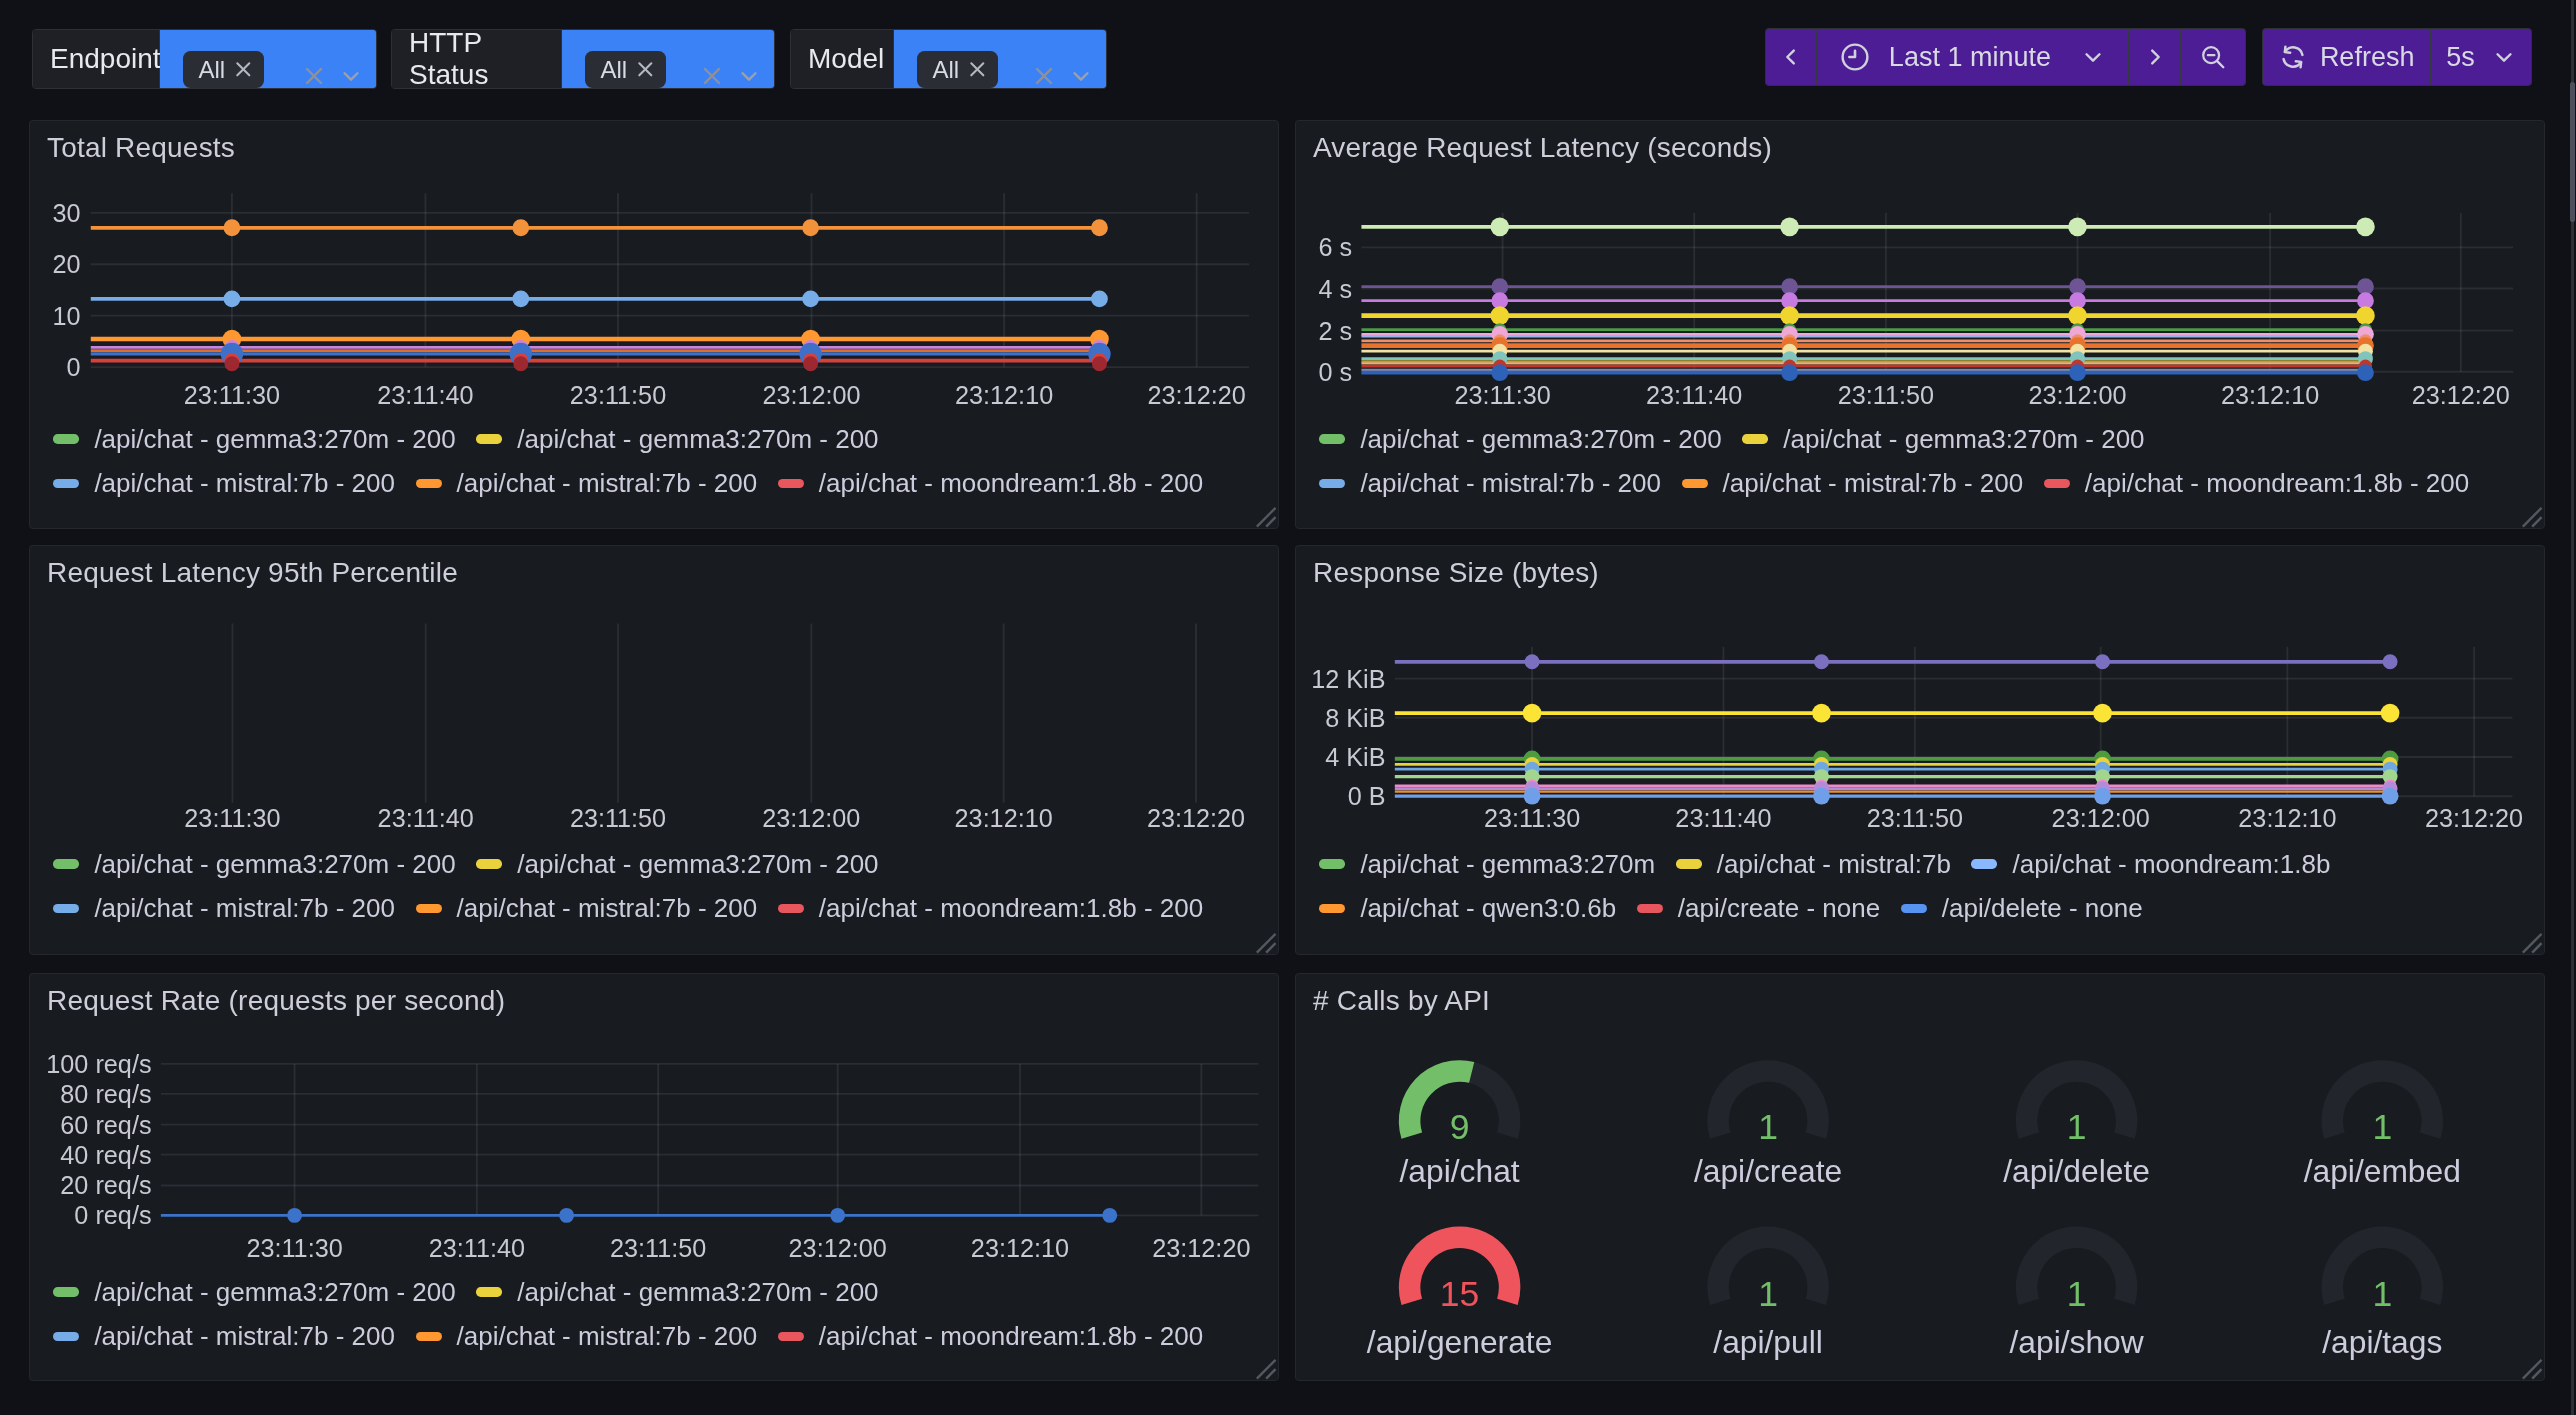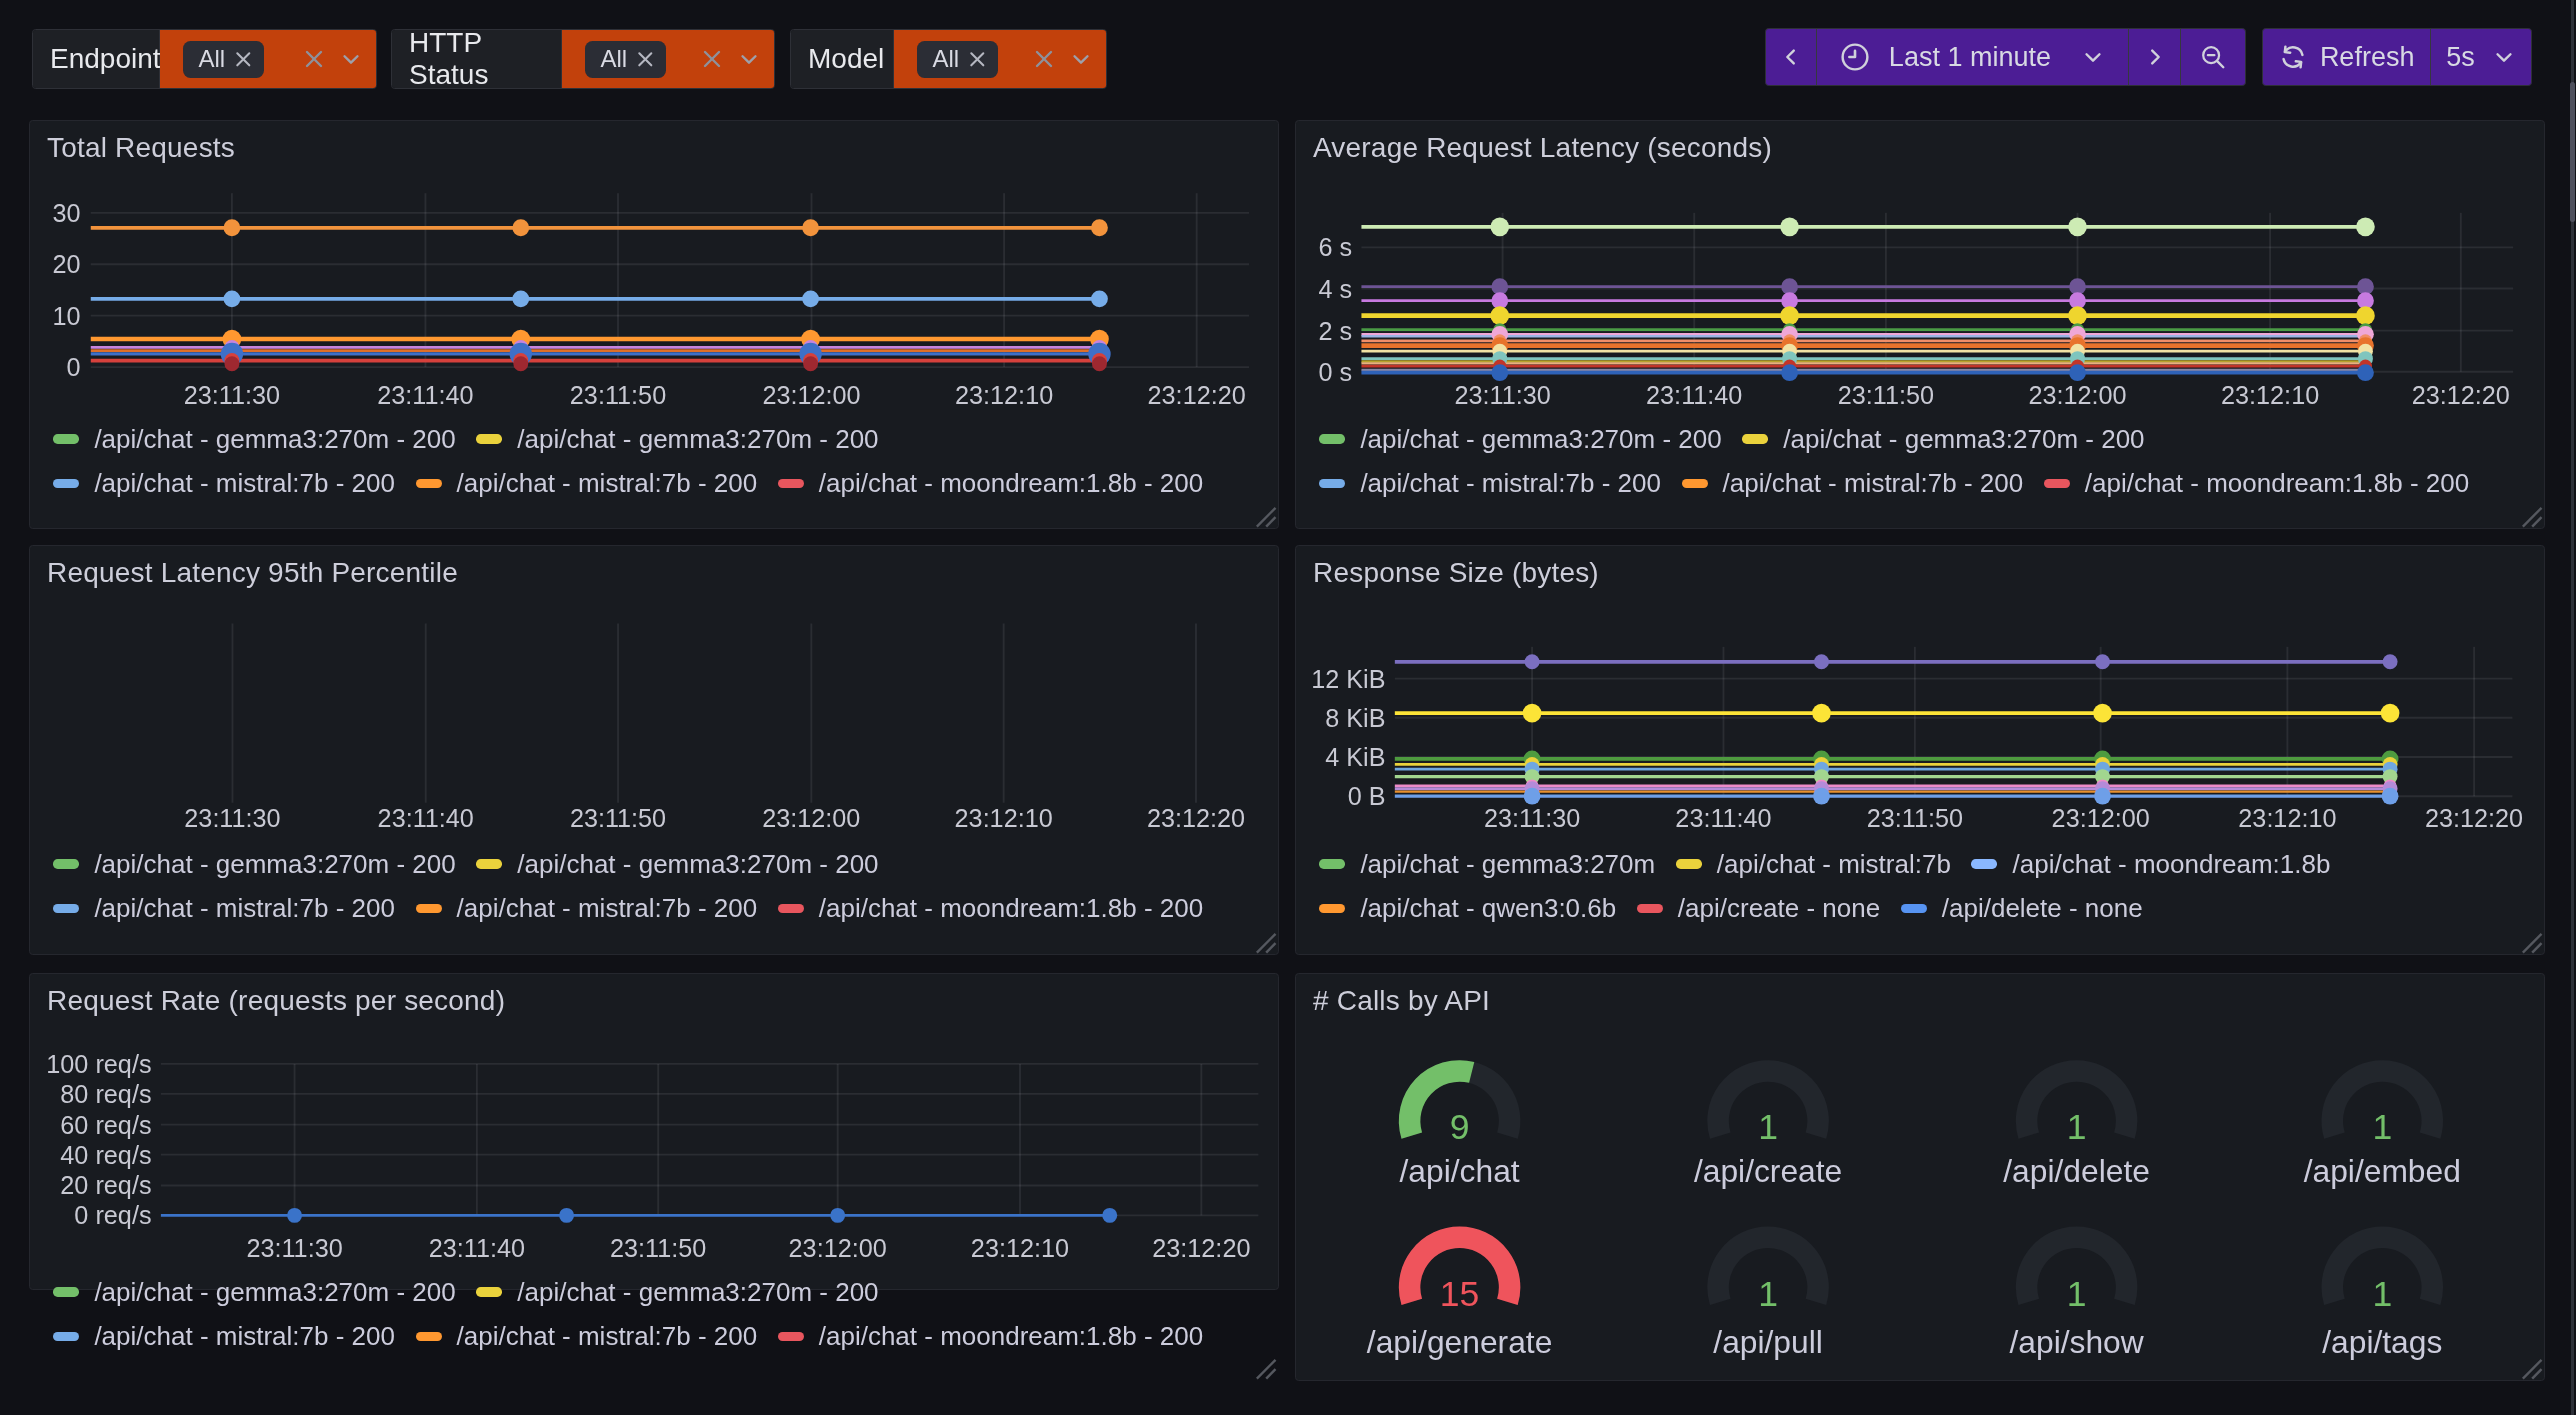--- a/index.html
+++ b/index.html
@@ -10,21 +10,21 @@
 .psvg { position:absolute; left:0; top:0; }
 .legend { position:absolute; left:23.4px; right:9.3px; display:flex; flex-direction:column; gap:10.3px; }
 .lrow { display:flex; gap:20.6px; align-items:center; height:34px; }
 .li { display:flex; align-items:center; gap:15px; font-size:26px; color:#CCCCDC; white-space:nowrap; }
 .pill { display:inline-block; width:26px; height:9.3px; border-radius:4.7px; }
 .rsz { position:absolute; }
 .fgroup { position:absolute; top:29px; height:60px; display:flex; border:0.9px solid #2E3037;
   border-radius:3.7px; overflow:hidden; }
 .flabel { background:#1E2025; color:#E8E9ED; font-size:28px; font-weight:500; display:flex;
   align-items:center; padding-left:17px; border-right:0.9px solid #2E3037; }
-.fvalue { flex:1; background:#c2410c; display:flex; align-items:center; padding-left:23.4px; }
+.fvalue { flex:1; background:#3b82f6; display:flex; align-items:flex-end; padding-left:23.4px; }
 .chip { display:flex; align-items:center; gap:7.5px; background:#2B2D35; color:#D9DAE3; font-size:24px;
   padding:0 11.2px 0 15px; height:37px; border-radius:7.5px; }
 .chipx { display:flex; align-items:center; }
 .ficons { margin-left:auto; display:flex; align-items:center; gap:13px; padding-right:13px; }
 .fx,.fchev { display:flex; align-items:center; }
 .tgroup { position:absolute; top:28px; height:58px; display:flex; border:0.9px solid #2E3037;
   border-radius:3.7px; background:#4c1d95; }
 .tseg { display:flex; align-items:center; justify-content:center; border-right:0.9px solid #36383F; gap:9.3px; }
 .ttext { color:#D8D9E3; font-size:27px; font-weight:500; white-space:nowrap; }
 .tchev { display:flex; align-items:center; margin-left:7.5px; }
@@ -450,21 +450,21 @@
         <span class="li"><span class="pill" style="background:#FF9830"></span>/api/chat - qwen3:0.6b</span>
         <span class="li"><span class="pill" style="background:#E8565E"></span>/api/create - none</span>
         <span class="li"><span class="pill" style="background:#5794F2"></span>/api/delete - none</span>
       </div>
     </div>
     <svg class="rsz" width="22.4" height="22.4" style="left:1225px;top:386px" viewBox="0 0 24 24">
       <line x1="2" y1="22" x2="22" y2="2" stroke="#55585F" stroke-width="2.6"></line>
       <line x1="12" y1="22" x2="22" y2="12" stroke="#55585F" stroke-width="2.6"></line>
     </svg>
   </div>
-<div class="panel" style="left:29px;top:973px;width:1250px;height:317px">
+<div class="panel" style="left:29px;top:973px;width:1250px;height:408px">
     <div class="ptitle">Request Rate (requests per second)</div>
     <div class="psvg"><svg width="1248" height="407" viewBox="0 0 1335 435">
         <line x1="140" y1="96" x2="1314" y2="96" stroke="rgba(204,204,220,0.10)" stroke-width="2"></line>
         <line x1="140" y1="128" x2="1314" y2="128" stroke="rgba(204,204,220,0.10)" stroke-width="2"></line>
         <line x1="140" y1="161" x2="1314" y2="161" stroke="rgba(204,204,220,0.10)" stroke-width="2"></line>
         <line x1="140" y1="193" x2="1314" y2="193" stroke="rgba(204,204,220,0.10)" stroke-width="2"></line>
         <line x1="140" y1="226" x2="1314" y2="226" stroke="rgba(204,204,220,0.10)" stroke-width="2"></line>
         <line x1="140" y1="258" x2="1314" y2="258" stroke="rgba(204,204,220,0.10)" stroke-width="2"></line>
         <line x1="283" y1="96" x2="283" y2="258" stroke="rgba(204,204,220,0.10)" stroke-width="2"></line>
         <line x1="478" y1="96" x2="478" y2="258" stroke="rgba(204,204,220,0.10)" stroke-width="2"></line>

